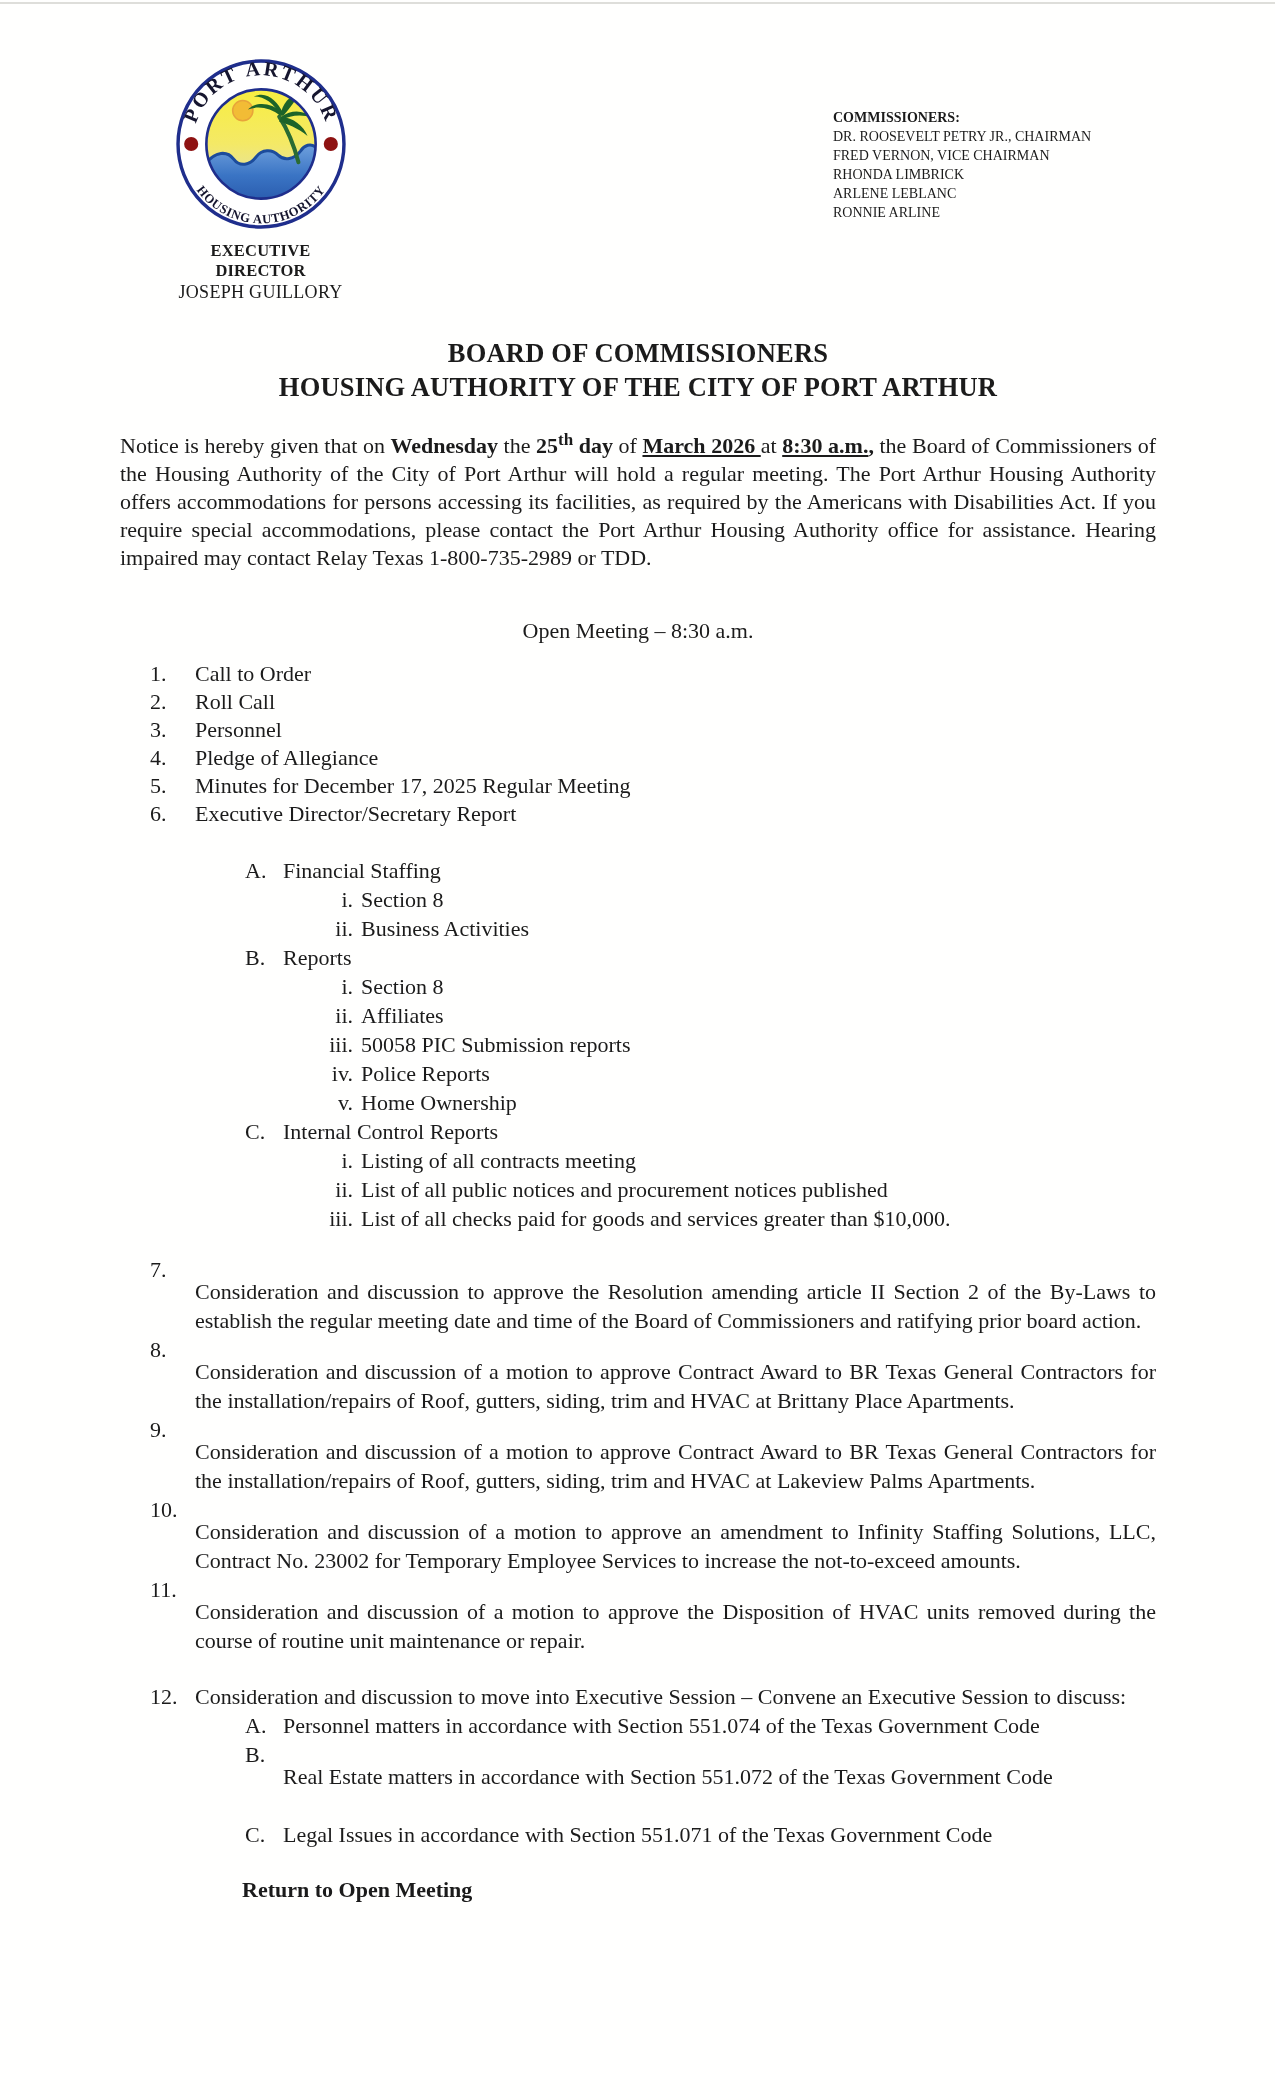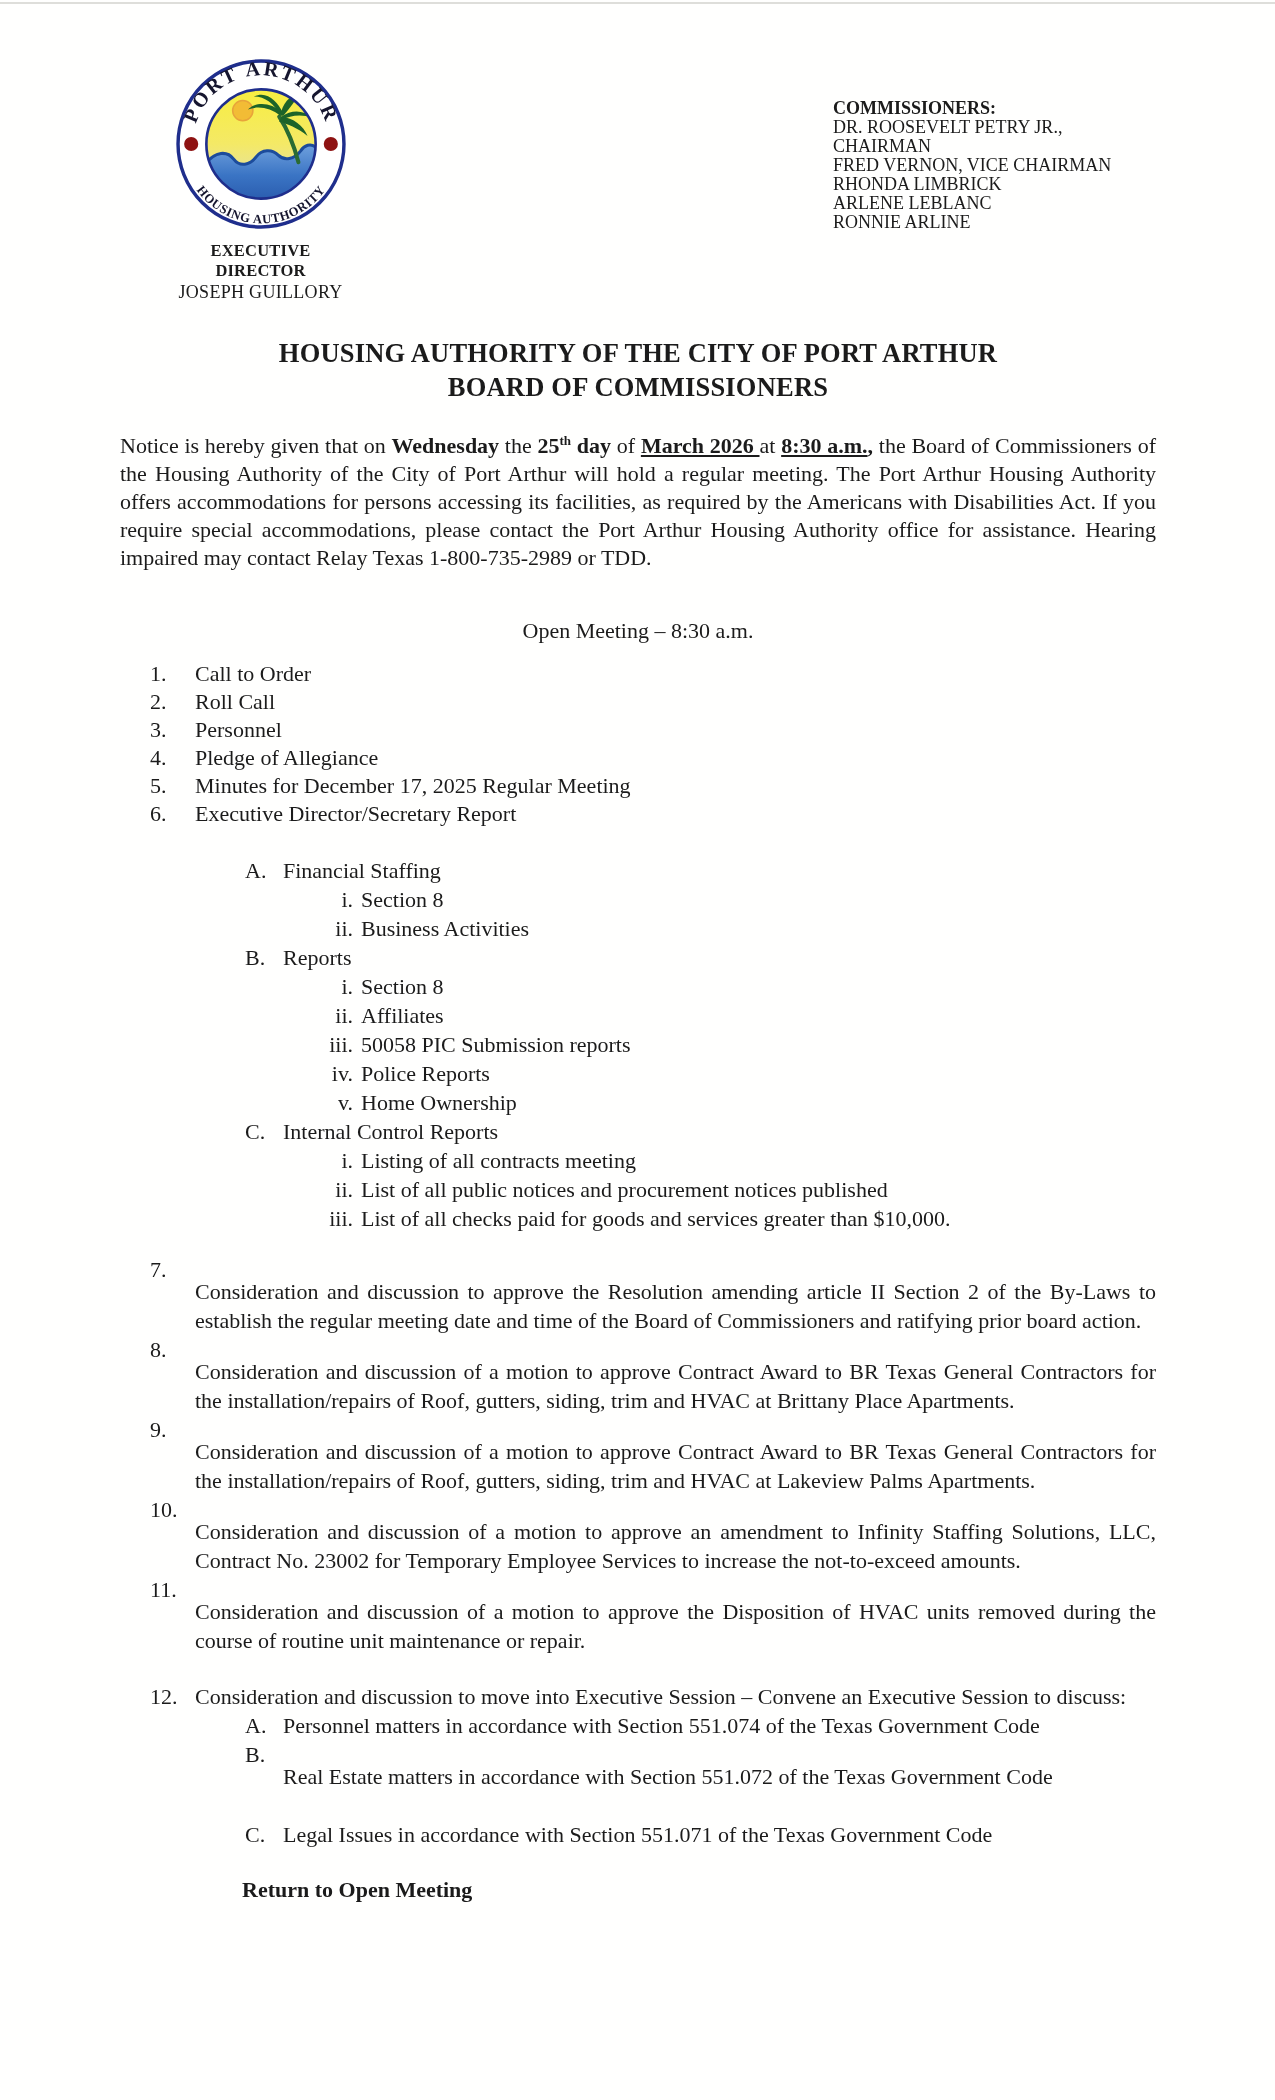--- a/index.html
+++ b/index.html
@@ -14,21 +14,21 @@
   .scan-line{
     position:absolute;top:2px;left:0;width:1275px;height:2px;
     background:linear-gradient(90deg,#f0f0ed 0%,#e2e2de 30%,#c7c7c2 46%,#d8d8d3 62%,#cccc c7 80%,#cfcfca 100%);
     background-color:#dededa;
   }
   
   .logo-block{position:absolute;left:168px;top:58px;width:185px;text-align:center;}
   .logo-block svg{display:block;margin:0 auto;}
   .exec-label{margin-top:11px;font-weight:bold;font-size:16.5px;letter-spacing:.2px;}
   .exec-name{margin-top:1px;font-size:18px;letter-spacing:.3px;}
-  .commissioners{position:absolute;left:833px;top:99px;width:330px;font-size:18px;line-height:19px;}
+  .commissioners{position:absolute;left:833px;top:108px;width:330px;font-size:14px;line-height:19px;}
   .comm-title{font-weight:bold;}
   
   .body-col{position:absolute;left:120px;top:336px;width:1036px;font-size:22px;}
   .doc-title{text-align:center;font-weight:bold;font-size:26.5px;line-height:34px;letter-spacing:.2px;}
   .notice{margin:28px 0 0 0;line-height:28px;text-align:justify;}
   .open-meeting{margin-top:45px;text-align:center;line-height:28px;}
   .items16{margin-top:15px;line-height:28px;}
   .subAC{margin-top:28px;line-height:29px;}
   .items711{margin-top:22px;line-height:29px;}
   .item12{margin-top:27px;line-height:29px;}
@@ -40,21 +40,21 @@
   .n-mark{width:45px;}
   .letter-row{padding-left:125px;}
   .l-mark{width:38px;}
   .roman-row{padding-left:163px;}
   .r-mark{width:70px;text-align:right;margin-right:8px;}
   .txt{flex:1 1 auto;}
   .just{text-align:justify;margin-top:22px;}
   .gap-top{margin-top:29px;}
   .b{font-weight:bold;}
   .u{text-decoration:underline;}
-  .sup{vertical-align:super;font-size:13px;line-height:0;}
+  .sup{vertical-align:super;font-size:17px;line-height:0;}
 </style>
 </head>
 <body>
 
 <div class="page">
   <div class="scan-line"></div>
 
   <div class="logo-block">
     <svg width="172" height="172" viewBox="0 0 170 170">
       <defs>
@@ -109,22 +109,22 @@
         <div>DR. ROOSEVELT PETRY JR., CHAIRMAN</div>
         <div>FRED VERNON, VICE CHAIRMAN</div>
         <div>RHONDA LIMBRICK</div>
         <div>ARLENE LEBLANC</div>
         <div>RONNIE ARLINE</div>
       </div>
   </div>
 
   <div class="body-col">
     <div class="doc-title">
+      <div>BOARD OF COMMISSIONERS</div>
       <div>HOUSING AUTHORITY OF THE CITY OF PORT ARTHUR</div>
-      <div>BOARD OF COMMISSIONERS</div>
     </div>
 
     <p class="notice"><span>Notice is hereby given that on </span><span class="b ">Wednesday</span><span> the </span><span class="b ">25</span><span class="b sup ">th</span><span class="b "> day</span><span> of </span><span class="b u ">March 2026 </span><span>at </span><span class="b u ">8:30 a.m.</span><span class="b ">,</span><span> the Board of Commissioners of the Housing Authority of the City of Port Arthur will hold a regular meeting. The Port Arthur Housing Authority offers accommodations for persons accessing its facilities, as required by the Americans with Disabilities Act. If you require special accommodations, please contact the Port Arthur Housing Authority office for assistance. Hearing impaired may contact Relay Texas 1-800-735-2989 or TDD.</span></p>
 
     <div class="open-meeting">Open Meeting – 8:30 a.m.</div>
 
     <div class="items16">
         <div class="li num-row">
           <span class="mark n-mark">1.</span>
           <div class="txt">Call to Order</div>

